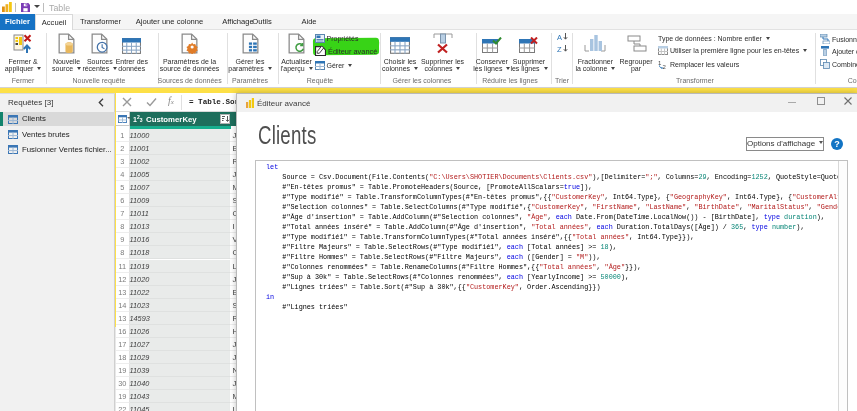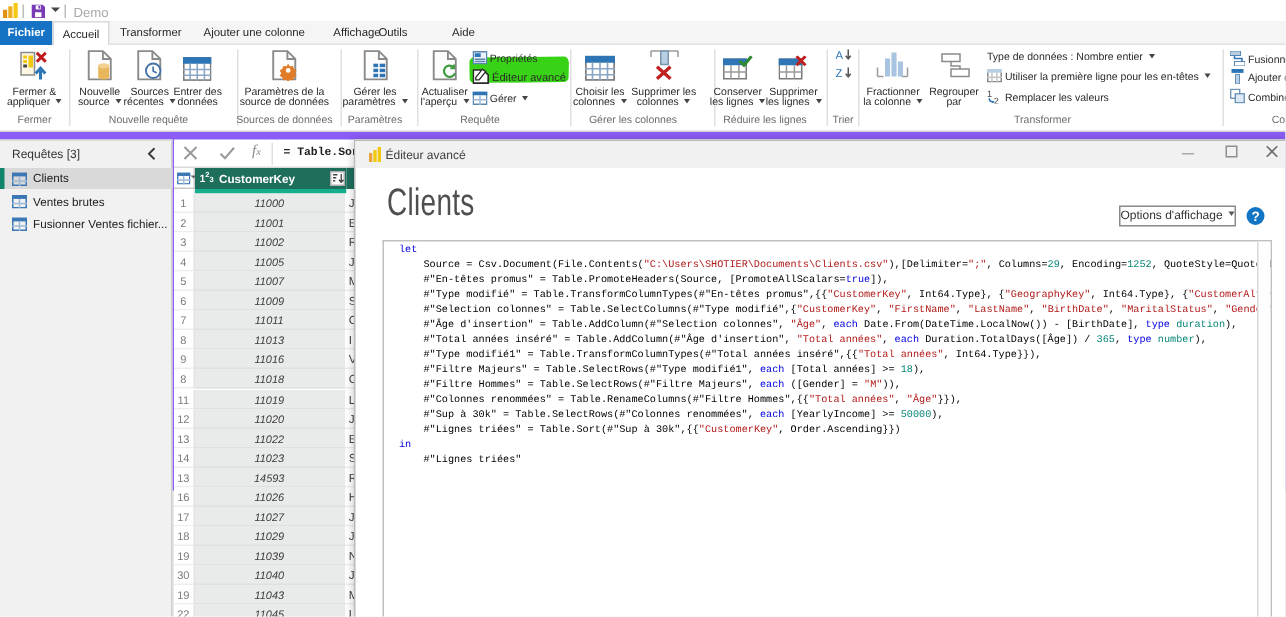--- a/index.html
+++ b/index.html
@@ -12,30 +12,30 @@
 #tab-accueil{left:35px;width:38px;background:#fff;border:1px solid #d9d9d9;border-bottom:none;height:17px}
 #ribbon{position:absolute;left:0;top:30px;width:857px;height:58px;background:#fff;border-bottom:1px solid #d3d3d3}
 .rb{position:absolute;top:2px;height:44px;text-align:center;color:#2b2b2b}
 .rb .ic{height:21.5px;display:flex;align-items:flex-end;justify-content:center}
 .rb .t{position:absolute;top:26px;left:-20px;right:-20px;font-size:7px;line-height:7.3px;white-space:nowrap}
 .gl{position:absolute;top:46.5px;font-size:7px;color:#6b6b6b;text-align:center;white-space:nowrap}
 .rsep{position:absolute;top:3px;height:51px;width:1px;background:#e0e0e0}
 .sm{position:absolute;font-size:7px;color:#2b2b2b;white-space:nowrap;height:9px;line-height:9px}
 .sm svg{vertical-align:-2px;margin-right:2px}
 .car{display:inline-block;width:0;height:0;border-left:2.5px solid transparent;border-right:2.5px solid transparent;border-top:3px solid #444;vertical-align:1px;margin-left:2px}
-#content{position:absolute;left:0;top:88px;width:857px;height:239px;background:#8b5cf6}
+#content{position:absolute;left:0;top:88px;width:857px;height:239px;background:#fde047}
 #leftpanel{position:absolute;left:0;top:5px;width:115px;height:318px;background:#f1f1f1;border-right:1px solid #cfcfcf;border-top:1px solid #dcdcdc}
 .qitem{position:absolute;left:0;width:115px;height:14px;font-size:7.8px;color:#222;line-height:14px}
 .qitem svg{position:absolute;left:8px;top:2.5px}
 .qitem .lb{position:absolute;left:22px;top:0}
 #fbar{position:absolute;left:116px;top:5px;width:741px;height:19px;background:#fff;border-bottom:1px solid #d9d9d9}
 #grid{position:absolute;left:116px;top:24px;width:741px;height:299px;background:#fff}
 .grow{position:absolute;left:0;width:741px;height:13.07px;font-size:7.8px;color:#4d4d4d}
 .rnum{position:absolute;left:0;top:0;width:13.5px;height:13.07px;text-align:center;line-height:13px;color:#7c7c7c;font-size:7.4px;border-bottom:1px solid #ededed;border-right:1px solid #e2e2e2;background:#fff}
-.cval{position:absolute;left:13.5px;top:0;width:100px;height:13.07px;text-align:center;line-height:13px;padding-right:0;background:#e9ebea;border-bottom:1px solid #dfe1e0;font-style:italic;color:#3c3c3c;font-size:7.3px}
+.cval{position:absolute;left:13.5px;top:0;width:100px;height:13.07px;text-align:left;line-height:13px;padding-right:0;background:#e9ebea;border-bottom:1px solid #dfe1e0;font-style:italic;color:#3c3c3c;font-size:7.3px}
 .cnx{position:absolute;left:113.5px;top:0;width:12px;height:13.07px;line-height:13px;padding-left:3px;background:#fff;border-bottom:1px solid #ededed;color:#444;font-size:7.8px}
 #dialog{position:absolute;left:236px;top:4.5px;width:621px;height:330px;background:#fff;border:1px solid #b9b9b9;border-right:none;box-shadow:0 0 6px rgba(0,0,0,.25)}
 #dtitle{position:absolute;left:0;top:0;width:620px;height:18px;background:#f1f1f1;font-size:8px;color:#3d3d3d}
 #dheading{position:absolute;left:21px;top:27.5px;font-size:25.5px;color:#4f4f4f;transform:scaleX(0.73);transform-origin:0 0;letter-spacing:0.3px}
 #dopts{position:absolute;left:509px;top:43px;width:78px;height:14px;border:1px solid #8a8a8a;background:#fff;font-size:8px;color:#333;text-align:center;line-height:12.5px;white-space:nowrap}
 #dhelp{position:absolute;left:594px;top:44px;width:12px;height:12px;border-radius:50%;background:#1274c4;color:#fff;font-size:9px;font-weight:bold;text-align:center;line-height:12px}
 #codebox{position:absolute;left:18px;top:66px;width:592.5px;height:260px;border:1px solid #c0c0c0;border-bottom:none;overflow:hidden;background:#fff}
 #code{position:absolute;left:10px;top:1.5px;font-family:"Liberation Mono",monospace;font-size:6.8px;line-height:10px;white-space:pre;color:#000}
 .k{color:#0000e0}.s{color:#b21a1a}.n{color:#098677}
 </style></head>
@@ -48,21 +48,21 @@
     </svg>
   <div class="sep" style="left:15px"></div>
   <svg style="position:absolute;left:21px;top:2.5px" width="9" height="9" viewBox="0 0 8 8">
       <path d="M0 0h6.5L8 1.5V8H0z" fill="#7a3bb5"></path>
       <rect x="2.1" y="4.6" width="3.8" height="2.9" fill="#fff"></rect>
       <rect x="2.5" y="0.5" width="3" height="2.4" fill="#fff"></rect>
       <rect x="4.1" y="0.8" width="1" height="1.6" fill="#7a3bb5"></rect>
     </svg>
   <div style="position:absolute;left:34px;top:5px;width:0;height:0;border-left:3px solid transparent;border-right:3px solid transparent;border-top:3.5px solid #444"></div>
   <div class="sep" style="left:43px"></div>
-  <div style="position:absolute;left:49px;top:2.5px;font-size:8.8px;color:#a9a9a9">Demo</div>
+  <div style="position:absolute;left:49px;top:2.5px;font-size:8.8px;color:#a9a9a9">Table</div>
 </div>
 <div id="tabs">
   <div class="tab" id="tab-fichier">Fichier</div>
   <div class="tab" id="tab-accueil">Accueil</div>
   <div class="tab" style="left:79px;width:43px">Transformer</div>
   <div class="tab" style="left:132px;width:75px">Ajouter une colonne</div>
   <div class="tab" style="left:219px;width:38px">Affichage</div>
   <div class="tab" style="left:249px;width:26px">Outils</div>
   <div class="tab" style="left:299px;width:20px">Aide</div>
 </div>

